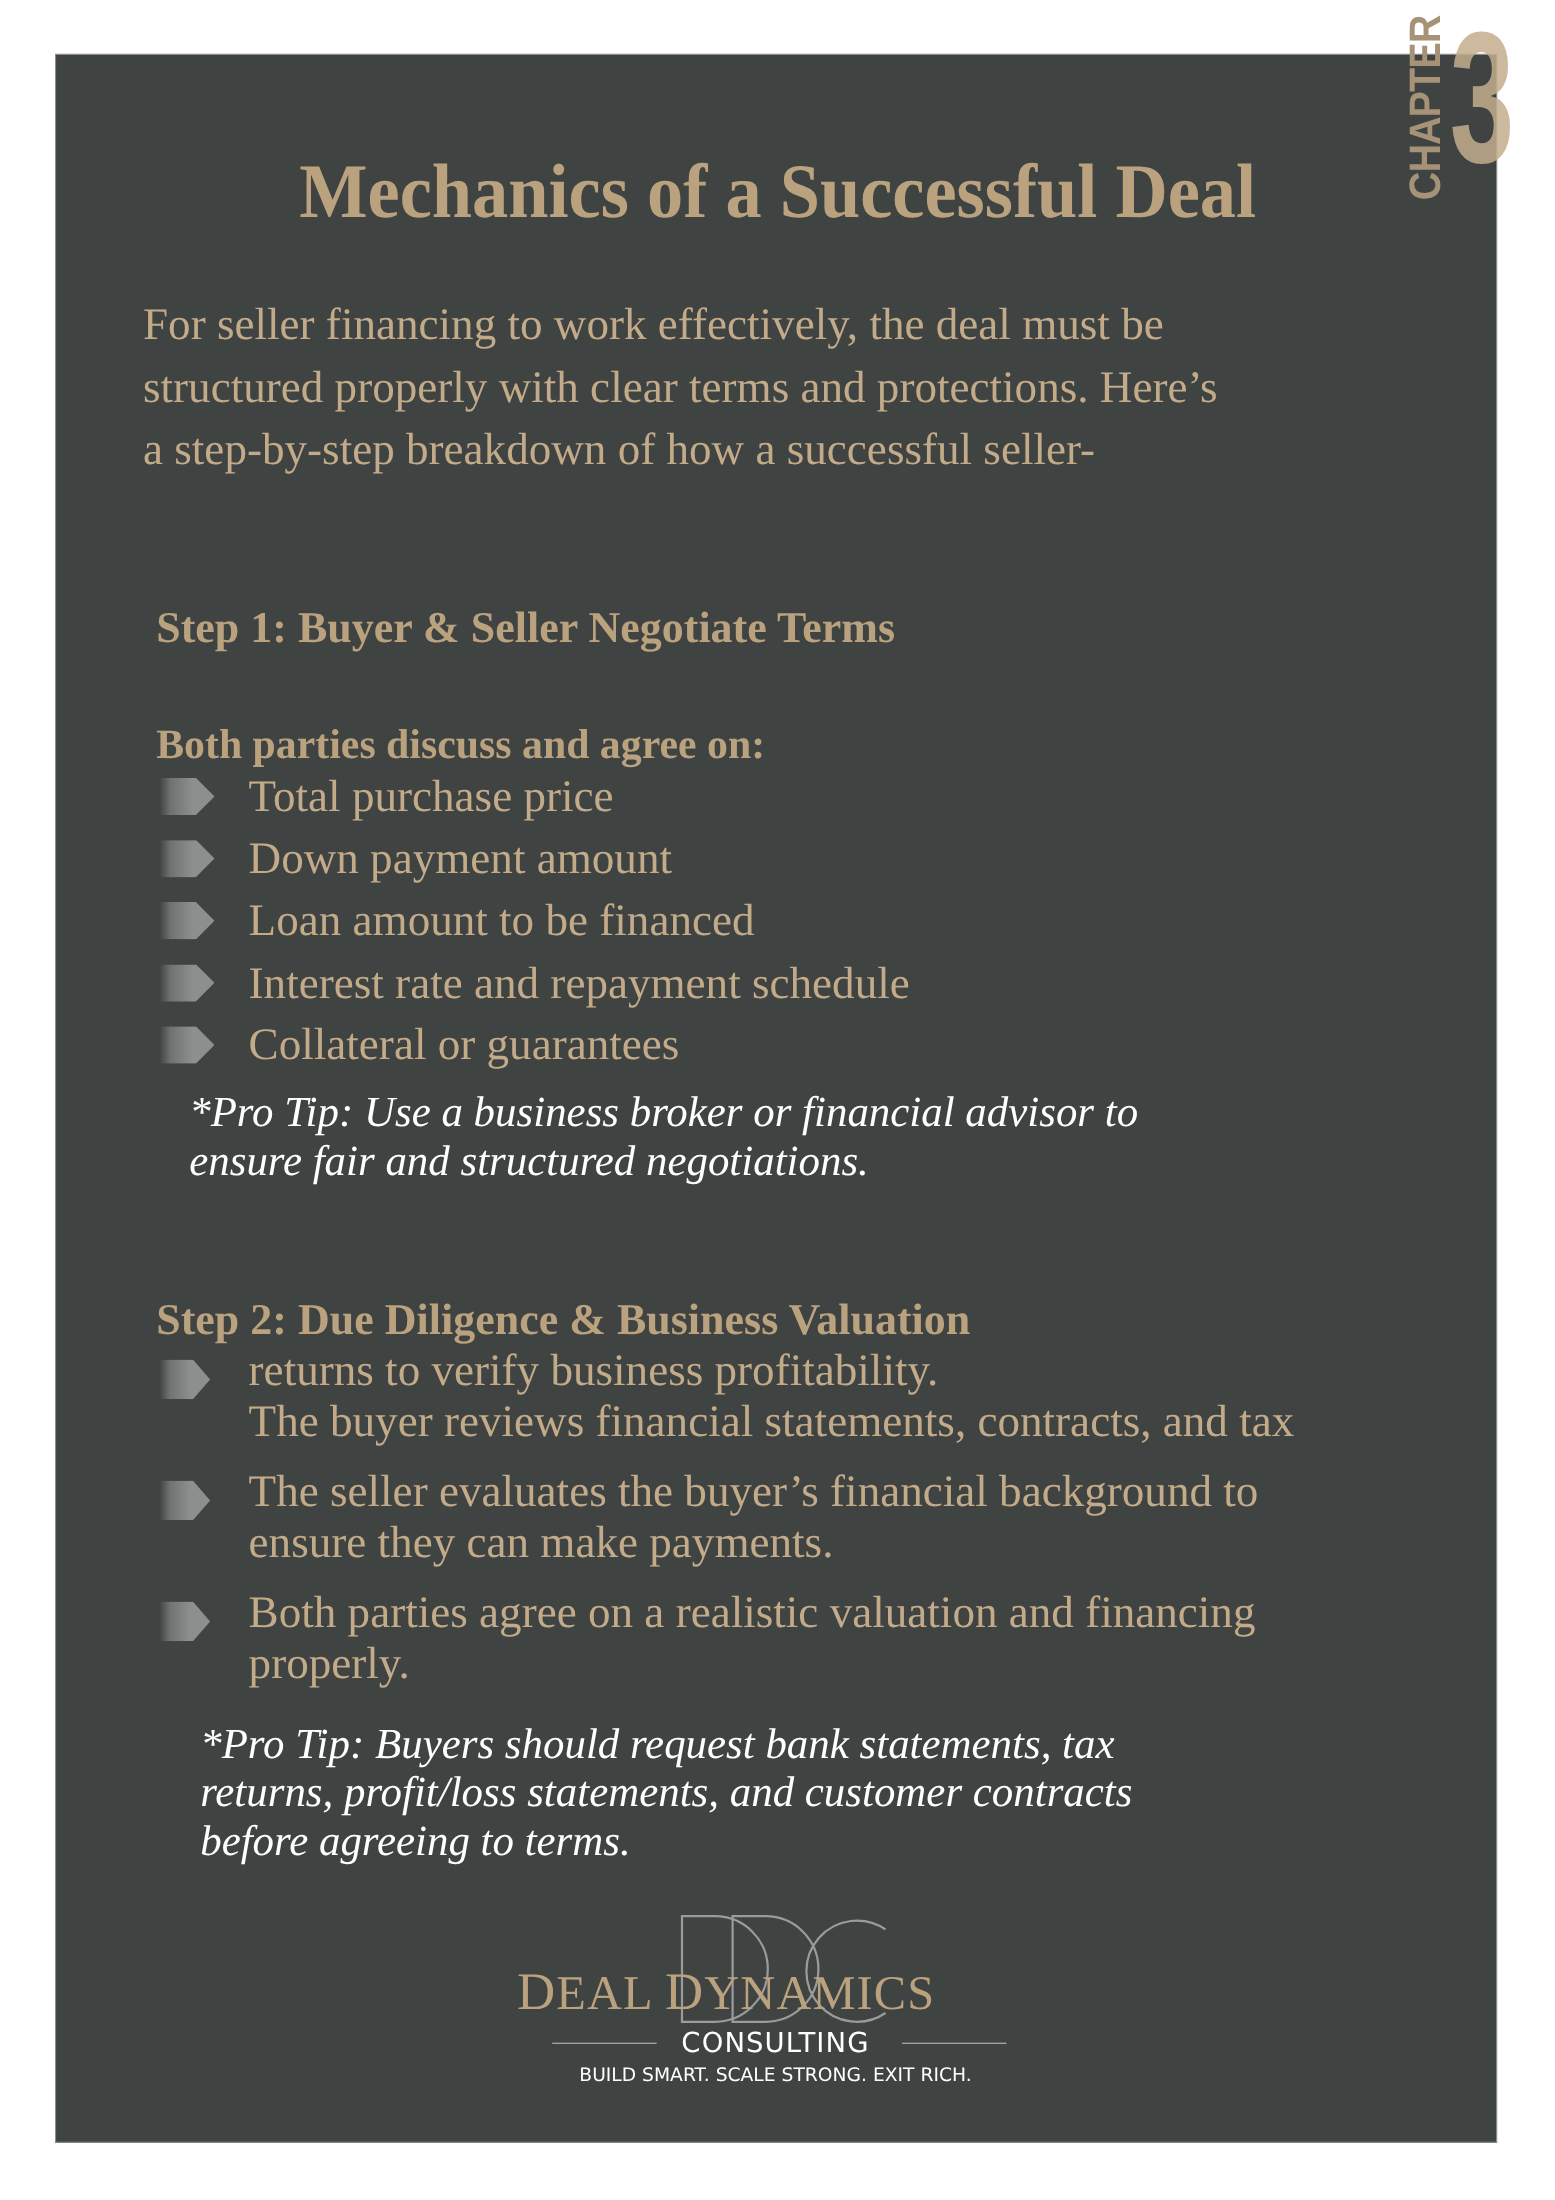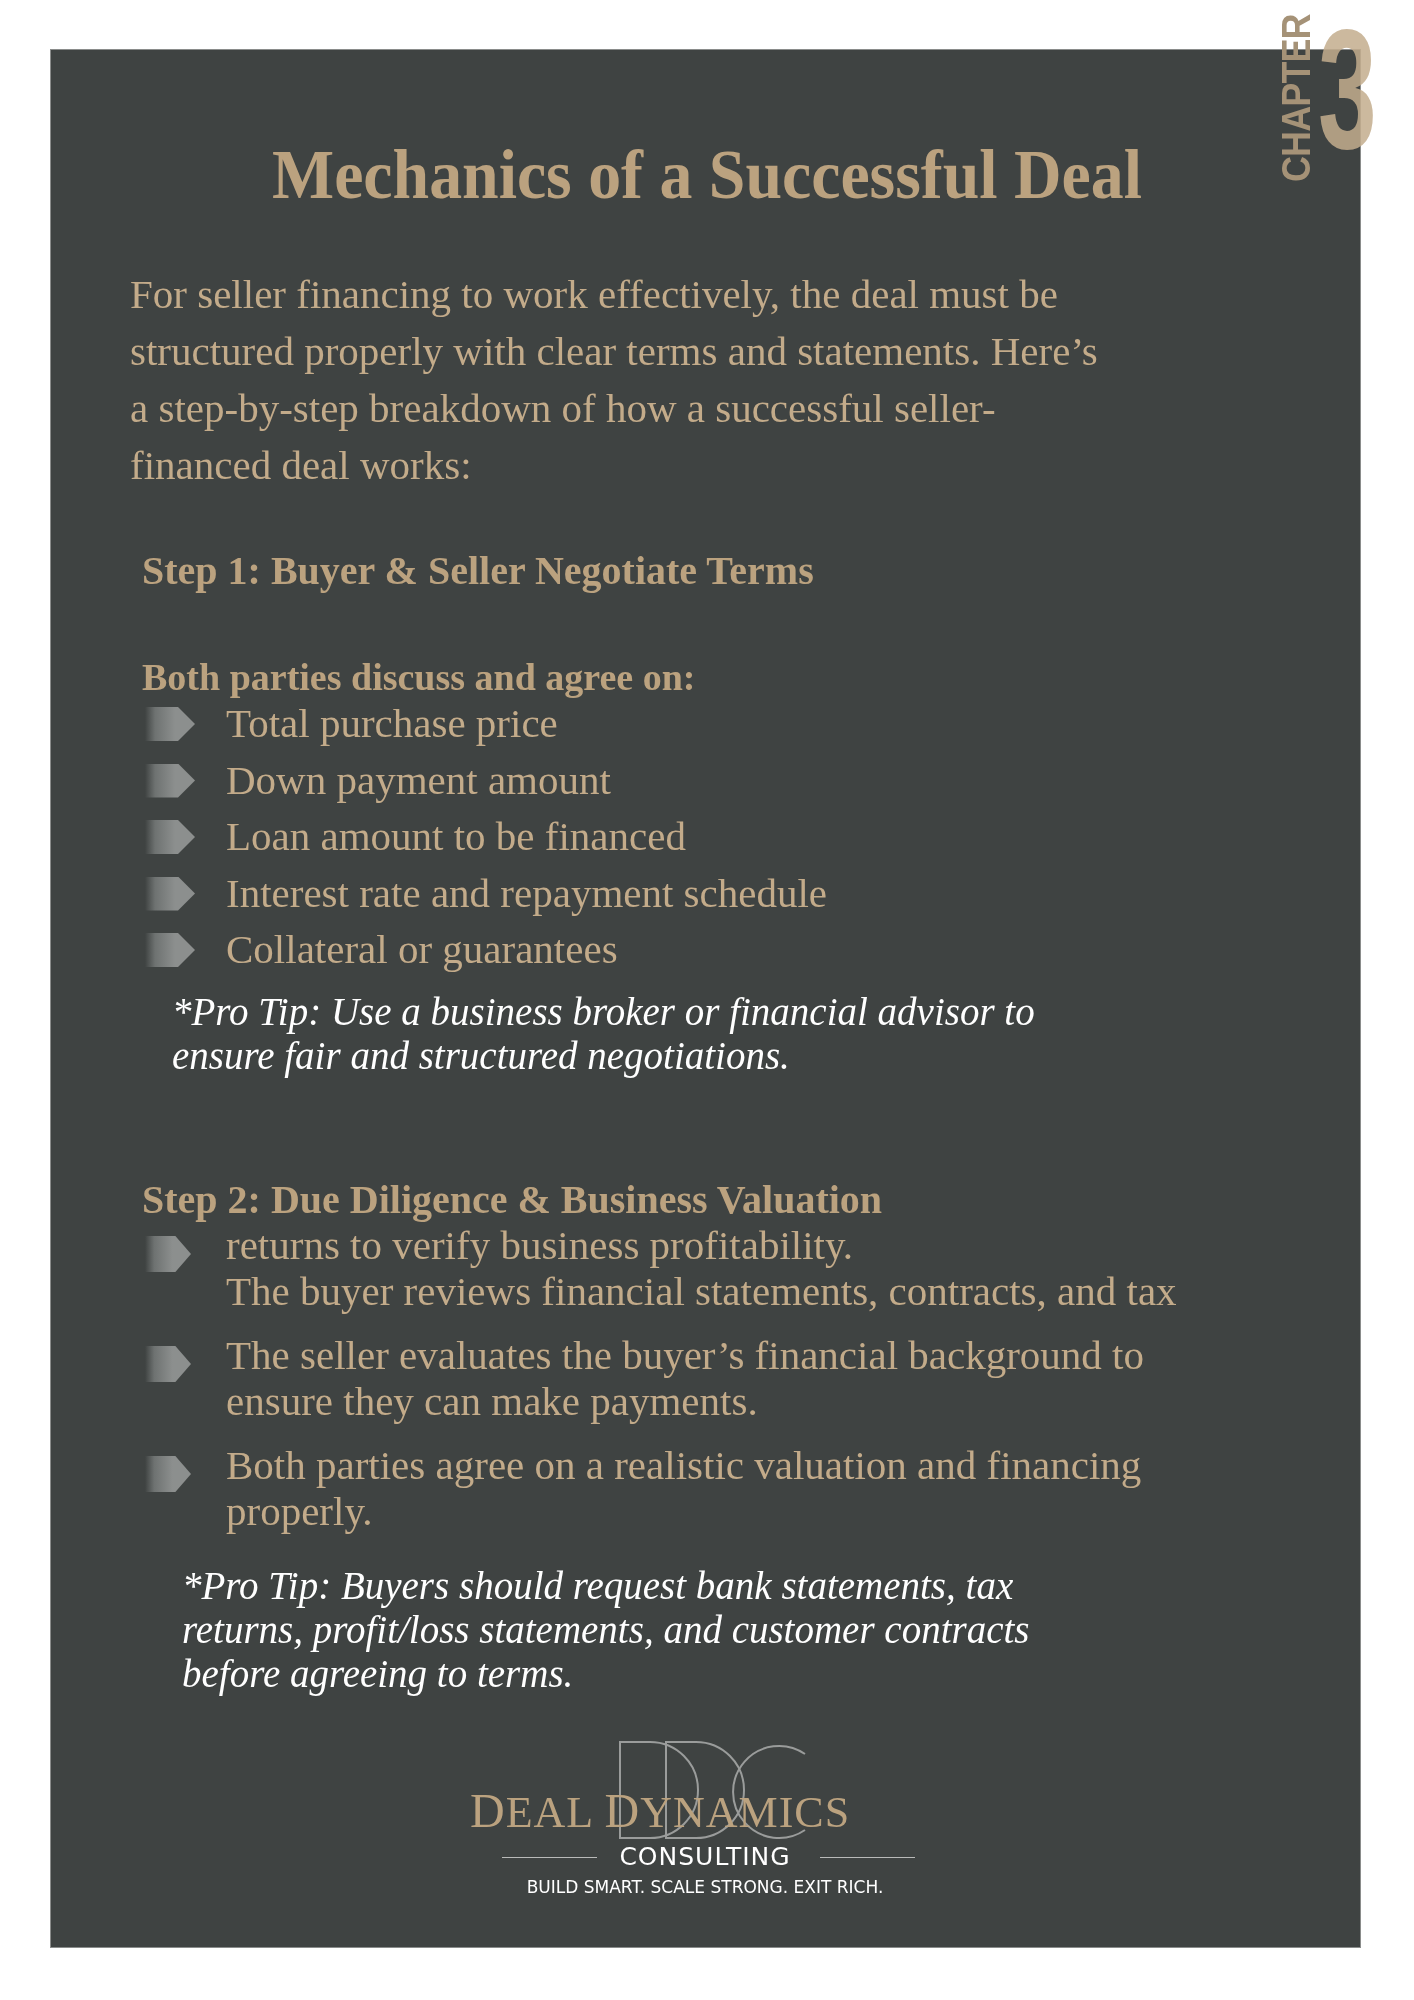--- a/index.html
+++ b/index.html
@@ -168,23 +168,22 @@
 
 <div class="chapter">
   <div class="chapter-word"><span>CHAPTER</span></div>
   <div class="chapter-num">3</div>
 </div>
 
 <h1 class="title">Mechanics of a Successful Deal</h1>
 
 <div class="intro">
   <div>For seller financing to work effectively, the deal must be</div>
-  <div>structured properly with clear terms and statements. Here’s</div>
+  <div>structured properly with clear terms and protections. Here’s</div>
   <div>a step-by-step breakdown of how a successful seller-</div>
-  <div>financed deal works:</div>
 </div>
 
 <h2 class="step-heading" style="top:547px;">Step 1: Buyer &amp; Seller Negotiate Terms</h2>
 <h3 class="subheading" style="top:654px;">Both parties discuss and agree on:</h3>
 
 <ul class="bullets short" style="top:697px;">
   <li>
     <span class="arrow"></span>
     <span>Total purchase price</span>
   </li>

